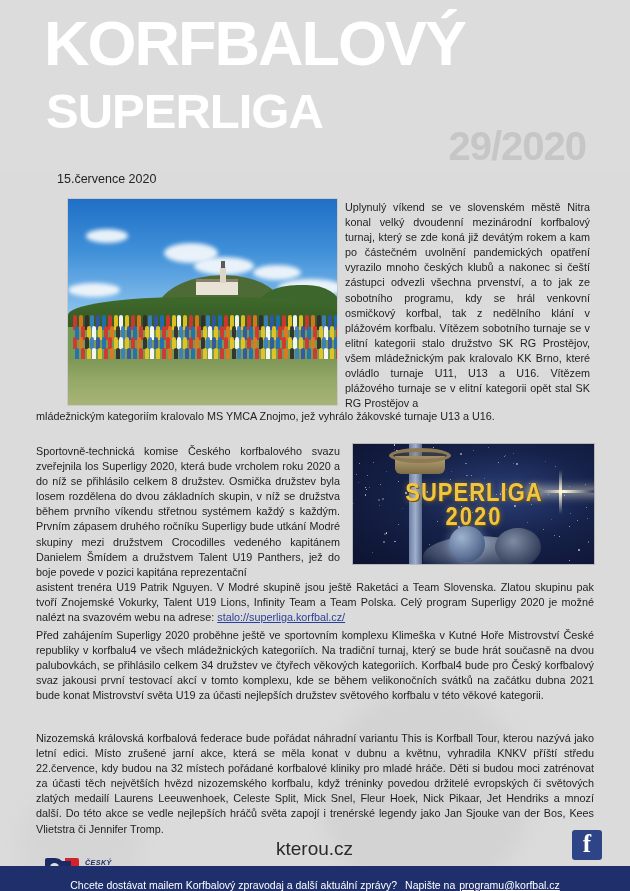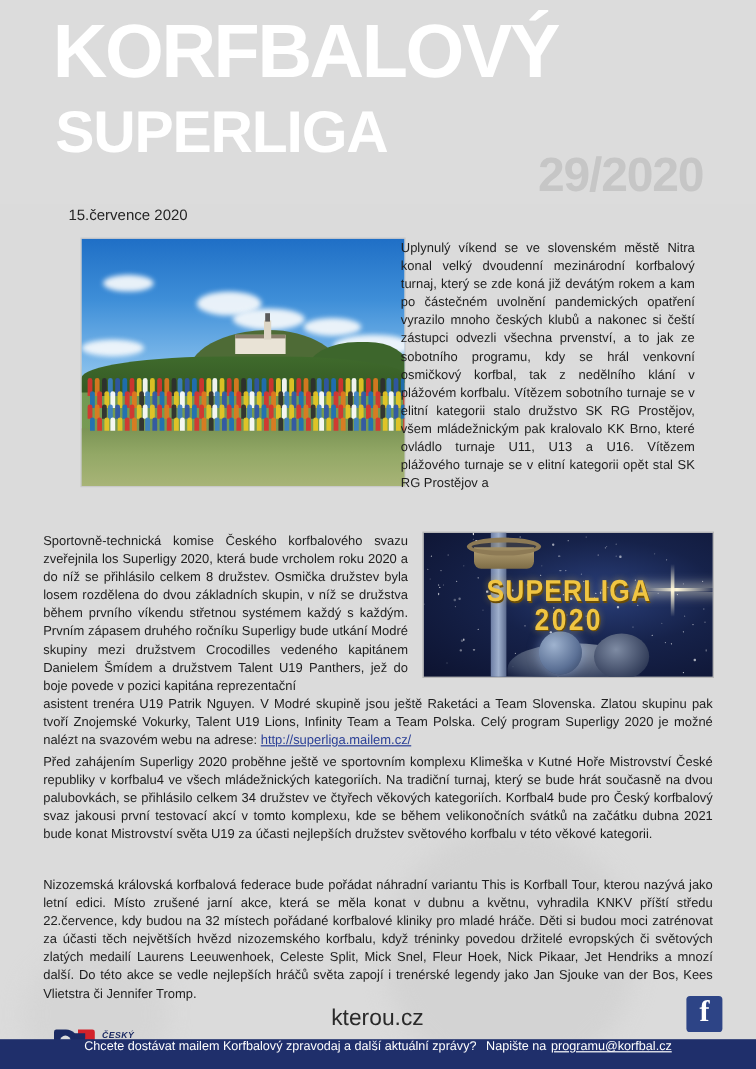--- a/index.html
+++ b/index.html
@@ -170,21 +170,21 @@
 
   
   .body-text {
     position: absolute;
     font-size: 10.8px;
     line-height: 15.1px;
     color: #1e1e1e;
     text-align: justify;
     hyphens: none;
   }
-  .para1 { left: 334px; top: 200px; width: 245px; }
+  .para1 { left: 345px; top: 200px; width: 245px; }
   .para1b { left: 36px; top: 409px; width: 558px; }
   .para2 { left: 36px; top: 444px; width: 304px; }
   .para2b { left: 36px; top: 580px; width: 558px; }
   .para3 { left: 36px; top: 628px; width: 558px; }
   .para4 { left: 36px; top: 731px; width: 558px; }
 
   .link { color: #2a3f96; text-decoration: underline; }
 
   
   .logo-wrap {
@@ -230,21 +230,21 @@
     color: #ffffff;
     font-size: 25px; font-weight: bold;
     font-family: "Liberation Serif", serif;
     text-align: center; line-height: 28px;
   }
   .bottom-bar {
     position: absolute; left: 0; bottom: 0; width: 630px; height: 25px;
     background: #1f2f6b;
     color: #ffffff;
     font-size: 10.5px;
-    display: flex; align-items: flex-start; justify-content: center;
+    display: flex; align-items: flex-end; justify-content: center;
   }
   .bottom-bar .mail { color:#ffffff; text-decoration: underline; margin-left: 4px; }
   .bar-sep { display:inline-block; width:8px; }
 </style>
 </head>
 <body>
 
 <div id="page">
 
   <div class="wm wm1"></div>
@@ -455,20 +455,21 @@
         <span class="pix" style="left:237.0px;top:37px;width:4px;height:10.5px;background:#1d6fb8;opacity:.92"></span>
         <span class="pix" style="left:242.8px;top:37px;width:4px;height:10.5px;background:#d8332f;opacity:.92"></span>
         <span class="pix" style="left:248.6px;top:37px;width:4px;height:10.5px;background:#e8c724;opacity:.92"></span>
         <span class="pix" style="left:254.4px;top:37px;width:4px;height:10.5px;background:#ffffff;opacity:.92"></span>
         <span class="pix" style="left:260.2px;top:37px;width:4px;height:10.5px;background:#e8c724;opacity:.92"></span>
         <span class="pix" style="left:266.0px;top:37px;width:4px;height:10.5px;background:#d8332f;opacity:.92"></span>
       </div>
   </div>
 
   <div class="body-text para1">Uplynulý víkend se ve slovenském městě Nitra konal velký dvoudenní mezinárodní korfbalový turnaj, který se zde koná již devátým rokem a kam po částečném uvolnění pandemických opatření vyrazilo mnoho českých klubů a nakonec si čeští zástupci odvezli všechna prvenství, a to jak ze sobotního programu, kdy se hrál venkovní osmičkový korfbal, tak z nedělního klání v plážovém korfbalu. Vítězem sobotního turnaje se v elitní kategorii stalo družstvo SK RG Prostějov, všem mládežnickým pak kralovalo KK Brno, které ovládlo turnaje U11, U13 a U16. Vítězem plážového turnaje se v elitní kategorii opět stal SK RG Prostějov a</div>
+  <div class="body-text para1b">mládežnickým kategoriím kralovalo MS YMCA Znojmo, jež vyhrálo žákovské turnaje U13 a U16.</div>
 
   <div class="photo2">
     <div id="stars">
         <span class="star" style="left:119.2px;top:68.4px;width:0.7px;height:0.7px;opacity:0.40"></span>
         <span class="star" style="left:107.7px;top:61.8px;width:0.6px;height:0.6px;opacity:0.78"></span>
         <span class="star" style="left:143.2px;top:50.1px;width:0.9px;height:0.9px;opacity:0.72"></span>
         <span class="star" style="left:159.8px;top:9.3px;width:1.2px;height:1.2px;opacity:0.39"></span>
         <span class="star" style="left:163.3px;top:19.3px;width:1.3px;height:1.3px;opacity:0.54"></span>
         <span class="star" style="left:42.8px;top:6.1px;width:1.8px;height:1.8px;opacity:0.83"></span>
         <span class="star" style="left:29.3px;top:54.2px;width:1.8px;height:1.8px;opacity:0.36"></span>
@@ -582,21 +583,21 @@
     <div class="p2-flare"></div>
     <div class="p2-flare2"></div>
     <div class="p2-fig"></div>
     <div class="p2-fig2"></div>
     <div class="p2-ball"></div>
     <div class="p2-title">SUPERLIGA</div>
     <div class="p2-year">2020</div>
   </div>
 
   <div class="body-text para2">Sportovně-technická komise Českého korfbalového svazu zveřejnila los Superligy 2020, která bude vrcholem roku 2020 a do níž se přihlásilo celkem 8 družstev. Osmička družstev byla losem rozdělena do dvou základních skupin, v níž se družstva během prvního víkendu střetnou systémem každý s každým. Prvním zápasem druhého ročníku Superligy bude utkání Modré skupiny mezi družstvem Crocodilles vedeného kapitánem Danielem Šmídem a družstvem Talent U19 Panthers, jež do boje povede v pozici kapitána reprezentační</div>
-  <div class="body-text para2b"><span>asistent trenéra U19 Patrik Nguyen. V Modré skupině jsou ještě Raketáci a Team Slovenska. Zlatou skupinu pak tvoří Znojemské Vokurky, Talent U19 Lions, Infinity Team a Team Polska. Celý program Superligy 2020 je možné nalézt na svazovém webu na adrese: </span><a class="link" href="#">http://superliga.mailem.cz/</a></div>
+  <div class="body-text para2b"><span>asistent trenéra U19 Patrik Nguyen. V Modré skupině jsou ještě Raketáci a Team Slovenska. Zlatou skupinu pak tvoří Znojemské Vokurky, Talent U19 Lions, Infinity Team a Team Polska. Celý program Superligy 2020 je možné nalézt na svazovém webu na adrese: </span><a class="link" href="#">stalo://superliga.korfbal.cz/</a></div>
 
   <div class="body-text para3">Před zahájením Superligy 2020 proběhne ještě ve sportovním komplexu Klimeška v Kutné Hoře Mistrovství České republiky v korfbalu4 ve všech mládežnických kategoriích. Na tradiční turnaj, který se bude hrát současně na dvou palubovkách, se přihlásilo celkem 34 družstev ve čtyřech věkových kategoriích. Korfbal4 bude pro Český korfbalový svaz jakousi první testovací akcí v tomto komplexu, kde se během velikonočních svátků na začátku dubna 2021 bude konat Mistrovství světa U19 za účasti nejlepších družstev světového korfbalu v této věkové kategorii.</div>
   <div class="body-text para4">Nizozemská královská korfbalová federace bude pořádat náhradní variantu This is Korfball Tour, kterou nazývá jako letní edici. Místo zrušené jarní akce, která se měla konat v dubnu a květnu, vyhradila KNKV příští středu 22.července, kdy budou na 32 místech pořádané korfbalové kliniky pro mladé hráče. Děti si budou moci zatrénovat za účasti těch největších hvězd nizozemského korfbalu, když tréninky povedou držitelé evropských či světových zlatých medailí Laurens Leeuwenhoek, Celeste Split, Mick Snel, Fleur Hoek, Nick Pikaar, Jet Hendriks a mnozí další. Do této akce se vedle nejlepších hráčů světa zapojí i trenérské legendy jako Jan Sjouke van der Bos, Kees Vlietstra či Jennifer Tromp.</div>
 
   <div class="logo-wrap">
     <div class="logo-mark">
       <div class="lm-blue"></div>
       <div class="lm-red"></div>
     </div>
     <div class="logo-text">

